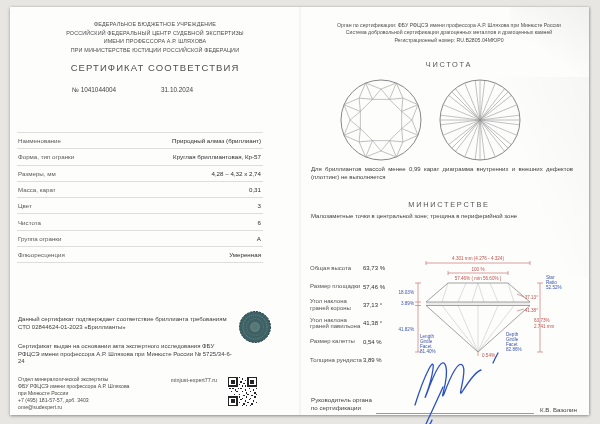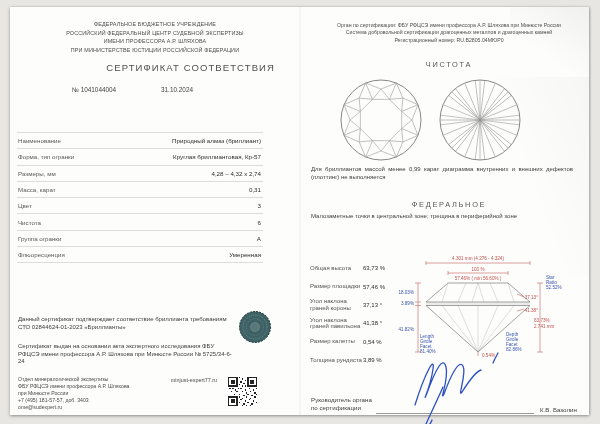--- a/index.html
+++ b/index.html
@@ -67,21 +67,21 @@
     <div class="a shade-tr"></div>
     <div class="a shade-mid"></div>
 
     <div class="a org" style="left:25px; top:13px; width:240px;">
       <div>ФЕДЕРАЛЬНОЕ БЮДЖЕТНОЕ УЧРЕЖДЕНИЕ</div>
       <div>РОССИЙСКИЙ ФЕДЕРАЛЬНЫЙ ЦЕНТР СУДЕБНОЙ ЭКСПЕРТИЗЫ</div>
       <div>ИМЕНИ ПРОФЕССОРА А.Р. ШЛЯХОВА</div>
       <div>ПРИ МИНИСТЕРСТВЕ ЮСТИЦИИ РОССИЙСКОЙ ФЕДЕРАЦИИ</div>
     </div>
 
-    <div class="a cert-title" style="left:25px; top:55px; width:240px;text-align:right;">СЕРТИФИКАТ СООТВЕТСТВИЯ</div>
+    <div class="a cert-title" style="left:25px; top:55px; width:240px;">СЕРТИФИКАТ СООТВЕТСТВИЯ</div>
 
     <div class="a numrow" style="left:62px; top:79px; width:121px;">
       <span>№ 1041044004</span>
       <span>31.10.2024</span>
     </div>
 
     <div class="a attr-table" style="left:7px; top:125px; width:246px;">
       <div class="attr-row">
         <span class="attr-label">Наименование</span>
         <span class="attr-value">Природный алмаз (бриллиант)</span>
@@ -211,21 +211,21 @@
       <use href="#pv" transform="rotate(135)"></use>
         <use href="#pv" transform="rotate(180)"></use>
       <use href="#pv" transform="rotate(225)"></use>
         <use href="#pv" transform="rotate(270)"></use>
         <use href="#pv" transform="rotate(315)"></use>
       <circle cx="0" cy="0" r="1" fill="#8c8c8c"></circle>
     </svg>
 
     <div class="a par note" style="left:301px; top:159px; width:262px;">Для бриллиантов массой менее 0,99 карат диаграмма внутренних и внешних дефектов (плоттинг) не выполняется</div>
 
-    <div class="a heading" style="left:300px; top:193px; width:278px;">ФЕДЕРАЛЬНОЕ</div>
+    <div class="a heading" style="left:300px; top:193px; width:278px;">МИНИСТЕРСТВЕ</div>
     <div class="a par" style="left:301px; top:206px; width:270px;">Малозаметные точки в центральной зоне; трещина в периферийной зоне</div>
 
 
     <div class="a" style="left:300px; top:252px; width:96px;">
       <div class="prop-row">
         <span class="prop-label">Общая высота</span>
         <span class="prop-value">63,73 %</span>
       </div>
       <div class="prop-row">
         <span class="prop-label">Размер площадки</span>

